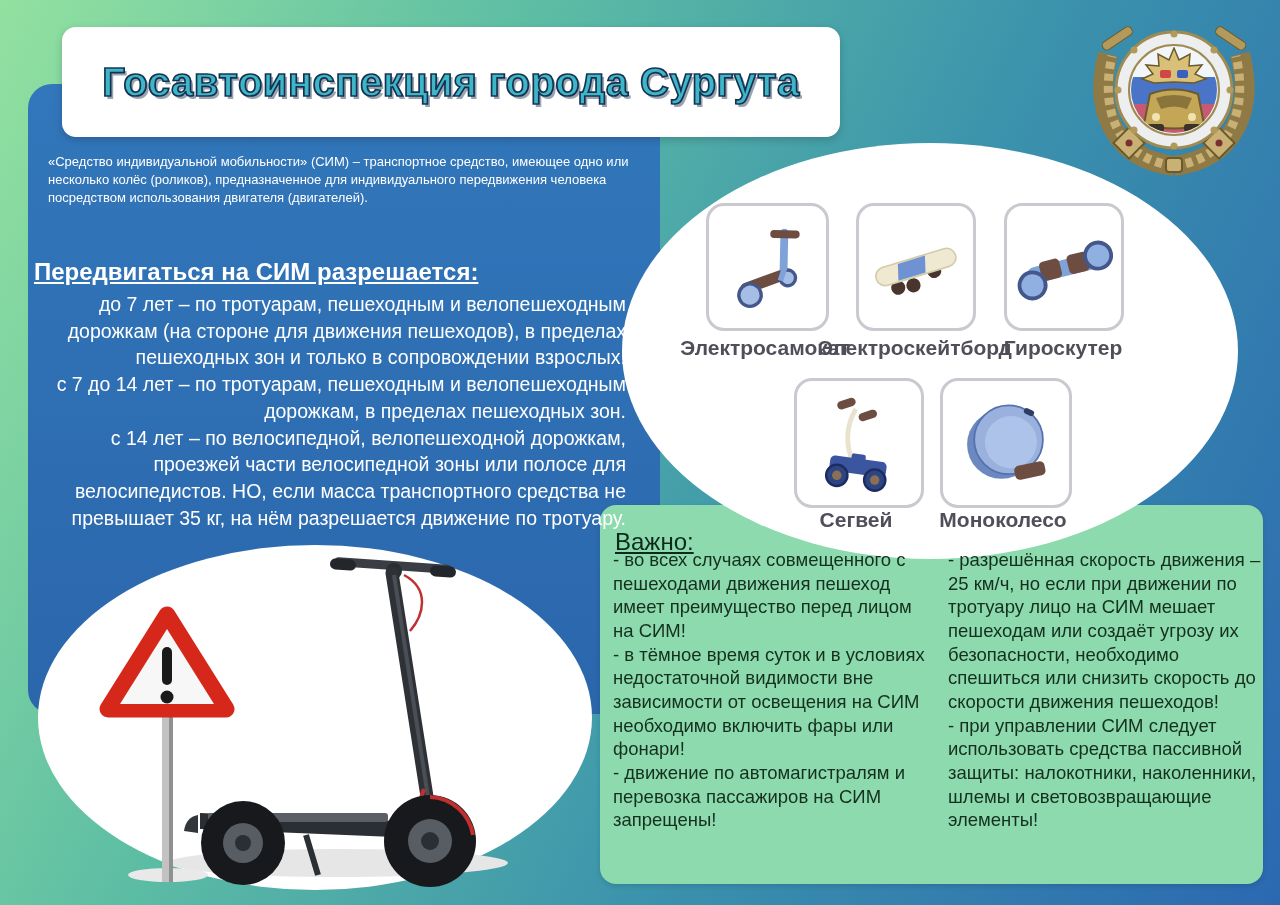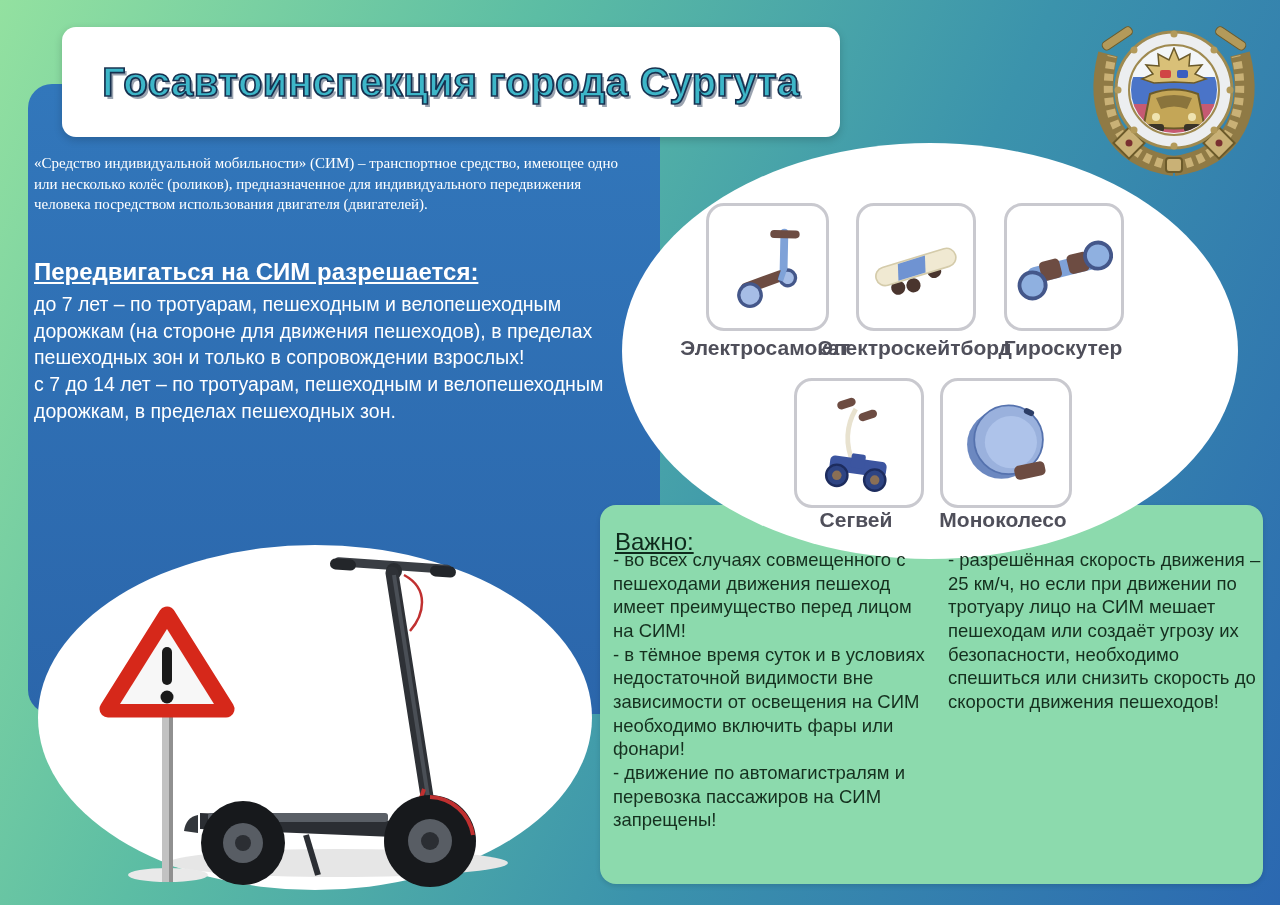--- a/index.html
+++ b/index.html
@@ -32,30 +32,30 @@
     align-items:center;box-shadow:0 3px 8px rgba(0,0,0,.18);
   }
   .title-line{
     font-size:40px;font-weight:bold;line-height:1.22;color:#3db6c8;letter-spacing:.5px;
     -webkit-text-stroke:1.7px #16304f;
     text-shadow:2.5px 2.5px 0 rgba(30,50,80,.45);
     white-space:nowrap;
   }
   
   .intro{
-    position:absolute;left:34px;top:153px;width:604px;color:#fff;
-    font-size:15px;line-height:1.37;font-family:Liberation Serif, serif;
+    position:absolute;left:48px;top:153px;width:604px;color:#fff;
+    font-size:13px;line-height:1.37;
   }
   .permitted-heading{
     position:absolute;left:34px;top:258px;color:#fff;font-size:24px;font-weight:bold;
     text-decoration:underline;
   }
   .rules{
     position:absolute;left:34px;top:291px;width:592px;color:#fff;
-    font-size:19.5px;line-height:1.37;
+    font-size:19.5px;line-height:1.37;text-align:right;
   }
   
   .card{
     position:absolute;background:#fff;border:3px solid #c9c9cf;border-radius:18px;
     display:flex;align-items:center;justify-content:center;
   }
   .card svg{width:86%;height:86%;}
   .device-label{
     position:absolute;width:240px;text-align:center;font-weight:bold;font-size:21px;
     color:#4f4f5a;
@@ -138,20 +138,21 @@
         <rect x="106" y="116" width="16" height="8" rx="3" fill="#3a3428"></rect>
       </g>
     </svg>
   </div>
 
   <div class="intro">«Средство индивидуальной мобильности» (СИМ) – транспортное средство, имеющее одно или несколько колёс (роликов), предназначенное для индивидуального передвижения человека посредством использования двигателя (двигателей).</div>
   <div class="permitted-heading">Передвигаться на СИМ разрешается:</div>
   <div class="rules">
     <div>до 7 лет – по тротуарам, пешеходным и велопешеходным дорожкам (на стороне для движения пешеходов), в пределах пешеходных зон и только в сопровождении взрослых!</div>
     <div>с 7 до 14 лет – по тротуарам, пешеходным и велопешеходным дорожкам, в пределах пешеходных зон.</div>
+    <div>с 14 лет – по велосипедной, велопешеходной дорожкам, проезжей части велосипедной зоны или полосе для велосипедистов. НО, если масса транспортного средства не превышает 35 кг, на нём разрешается движение по тротуару.</div>
   </div>
 
   <div class="card" style="left:706px;top:203px;width:117px;height:122px;">
     <svg viewBox="0 0 90 90">
       <g transform="rotate(-20 45 45)">
         <path d="M56 57 L70 21" stroke="#7fa2d8" stroke-width="7" stroke-linecap="round"></path>
         <path d="M61 19 L79 26" stroke="#6d4c42" stroke-width="7" stroke-linecap="round"></path>
         <rect x="16" y="51" width="42" height="10" rx="5" fill="#6d4c42"></rect>
         <circle cx="22" cy="63" r="10" fill="#a6bde6" stroke="#44578a" stroke-width="3"></circle>
         <circle cx="59" cy="60" r="7" fill="#a6bde6" stroke="#44578a" stroke-width="3"></circle>
@@ -211,20 +212,21 @@
   <div class="device-label" style="left:883px;top:508px;">Моноколесо</div>
 
   <div class="important-heading">Важно:</div>
   <div class="imp-col imp-col1">
     <div>- во всех случаях совмещенного с пешеходами движения пешеход имеет преимущество перед лицом на СИМ!</div>
     <div>- в тёмное время суток и в условиях недостаточной видимости вне зависимости от освещения на СИМ необходимо включить фары или фонари!</div>
     <div>- движение по автомагистралям и перевозка пассажиров на СИМ запрещены!</div>
   </div>
   <div class="imp-col imp-col2">
     <div>- разрешённая скорость движения – 25 км/ч, но если при движении по тротуару лицо на СИМ мешает пешеходам или создаёт угрозу их безопасности, необходимо спешиться или снизить скорость до скорости движения пешеходов!</div>
+    <div>- при управлении СИМ следует использовать средства пассивной защиты: налокотники, наколенники, шлемы и световозвращающие элементы!</div>
   </div>
 
   <div style="position:absolute;left:38px;top:545px;width:554px;height:345px;">
     <svg viewBox="0 0 554 345" width="554" height="345">
 
       <ellipse cx="300" cy="318" rx="170" ry="14" fill="#e6e6e6"></ellipse>
       <ellipse cx="130" cy="330" rx="40" ry="7" fill="#e9e9e9"></ellipse>
 
       <rect x="124" y="165" width="11" height="172" fill="#c2c2c2"></rect>
       <rect x="131" y="165" width="4" height="172" fill="#909090"></rect>

